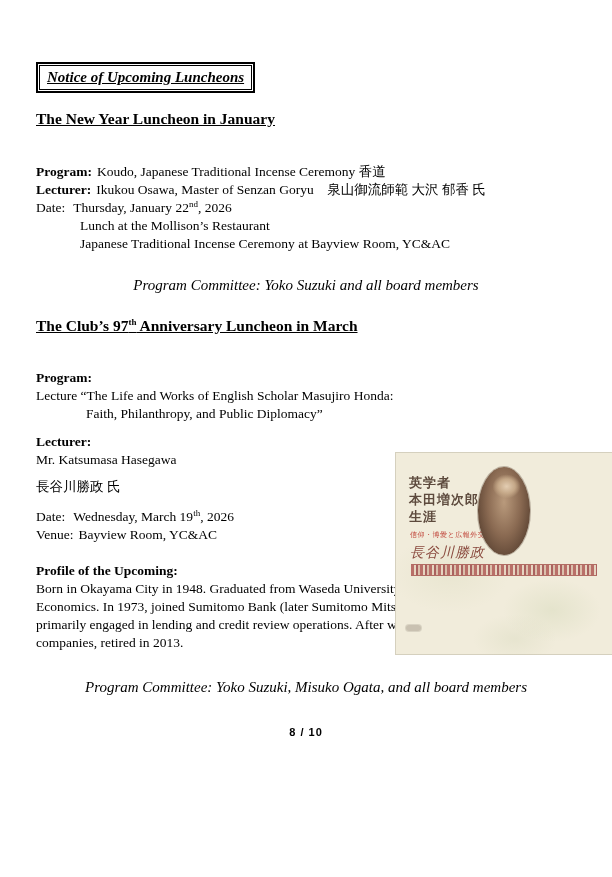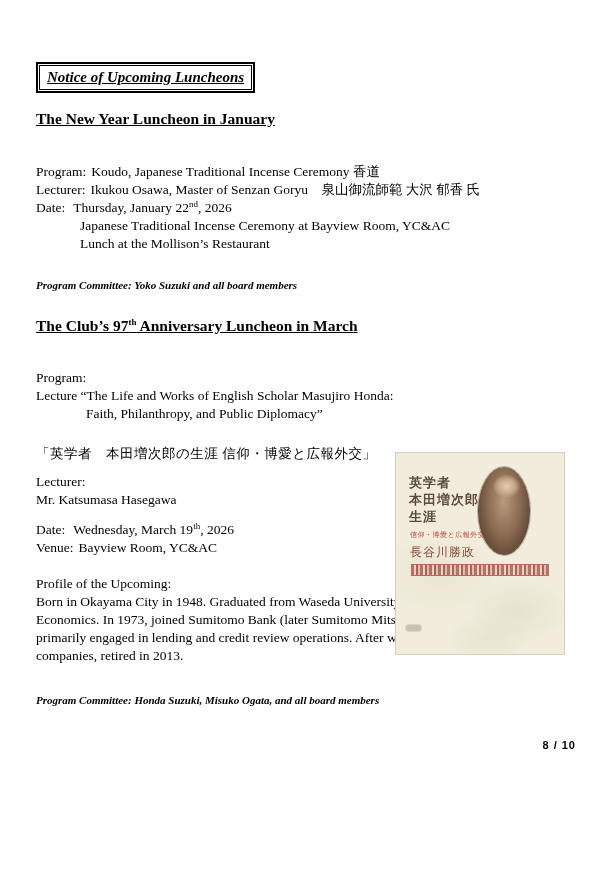--- a/index.html
+++ b/index.html
@@ -20,69 +20,70 @@
     border:1px solid #000; padding:2px 7px 3px;
     font-weight:bold; font-style:italic; text-decoration:underline;
     font-size:15px; line-height:18px;
   }
   .h-section {
     margin-top:16px; font-size:15.5px; line-height:19px;
     font-weight:bold; text-decoration:underline;
   }
   .h-section sup, .date-line sup { font-size:9px; line-height:0; }
   .blk-jan-pl { margin-top:35px; }
-  .label { font-weight:normal; }
+  .label { font-weight:bold; }
   .inline-val { margin-left:5px; }
   .date-block { }
   .date-day { margin-left:8px; }
   .indent44 { padding-left:44px; }
   .committee {
-    margin-top:23px; text-align:left;
-    font-weight:bold; font-style:italic; font-size:11px;
+    margin-top:23px; text-align:center;
+    font-weight:normal; font-style:italic; font-size:15px;
   }
   .h-march { margin-top:22px; }
   .blk-program2 { margin-top:34px; }
   .indent50 { padding-left:50px; }
   .kouen { margin-top:9px; }
   .jp-title { margin-top:22px; letter-spacing:0.5px; }
   .blk-lect2 { margin-top:10px; }
   .jp-name { margin-top:9px; }
   .date-block2 { margin-top:12px; }
   .blk-profile { margin-top:18px; max-width:548px; }
   .committee2 { margin-top:26px; }
   .page-num {
-    margin-top:27px; text-align:right;
+    margin-top:27px; text-align:center;
     font-weight:bold; font-size:11px;
     font-family:"Liberation Sans","DejaVu Sans",sans-serif;
     letter-spacing:1px;
   }
   
   .book-cover {
     position:absolute; left:395px; top:452px;
     width:170px; height:203px;
     background-color:#f1ecdb;
     background-image:
       radial-gradient(ellipse 70px 45px at 72% 78%, rgba(195,205,165,.28), transparent 70%),
       radial-gradient(ellipse 85px 55px at 25% 60%, rgba(205,208,172,.22), transparent 70%),
       radial-gradient(ellipse 60px 35px at 55% 92%, rgba(190,198,160,.2), transparent 70%);
     box-shadow: inset 0 0 0 1px rgba(180,175,155,.45);
     overflow:hidden;
+    padding-left:48px;
   }
   .bc-title {
     position:absolute; left:14px; top:22px;
     font-size:13px; line-height:17px; font-weight:600;
     color:#5d4a3d; letter-spacing:1px;
   }
   .bc-subtitle {
     position:absolute; left:15px; top:78px;
     font-size:7px; color:#c0453a; letter-spacing:0.5px;
   }
   .bc-author {
     position:absolute; left:15px; top:92px;
-    font-size:12px; color:#8a4a3e; letter-spacing:1px;
+    font-size:14px; color:#8a4a3e; letter-spacing:1px;font-style:italic;
   }
   .bc-portrait {
     position:absolute; left:83px; top:15px;
     width:52px; height:88px; border-radius:50%;
     background:
       radial-gradient(ellipse 14px 12px at 55% 22%, #e3cdb2 0%, #c5a888 60%, transparent 100%),
       radial-gradient(ellipse at 50% 40%, #b99a7c 0%, #8a6a52 45%, #5e4534 78%, #49372a 100%);
     box-shadow: 0 0 0 1px rgba(90,70,55,.35);
   }
   .bc-ornament {
@@ -117,60 +118,60 @@
       </div>
       <div>
         <span class="label">Lecturer:</span><span class="inline-val">Ikukou Osawa, Master of Senzan Goryu　泉山御流師範 大沢 郁香 氏</span>
       </div>
     </div>
 
     <div class="date-block">
       <div class="date-line">
         <span>Date:</span><span class="date-day">Thursday, January 22</span><sup>nd</sup><span>, 2026</span>
       </div>
+      <div class="indent44">Lunch at the Mollison’s Restaurant</div>
       <div class="indent44">Japanese Traditional Incense Ceremony at Bayview Room, YC&amp;AC</div>
-      <div class="indent44">Lunch at the Mollison’s Restaurant</div>
     </div>
 
     <div class="committee">Program Committee: Yoko Suzuki and all board members</div>
 
     <div class="h-section h-march">
       <span>The Club’s 97</span><sup>th</sup><span> Anniversary Luncheon in March</span>
     </div>
 
     <div class="blk-program2">
       <div class="label">Program:</div>
       <div>Lecture “The Life and Works of English Scholar Masujiro Honda:</div>
       <div class="indent50">Faith, Philanthropy, and Public Diplomacy”</div>
     </div>
 
 
-    <div class="jp-title">「英学者　本田増次郎の生涯 信仰・博愛と広報外交」</div>
 
     <div class="blk-lect2">
       <div class="label">Lecturer:</div>
       <div>Mr. Katsumasa Hasegawa</div>
     </div>
 
+    <div class="jp-name">長谷川勝政 氏</div>
 
     <div class="date-block2">
       <div class="date-line">
         <span>Date:</span><span class="date-day">Wednesday, March 19</span><sup>th</sup><span>, 2026</span>
       </div>
       <div>
         <span>Venue:</span><span class="inline-val">Bayview Room, YC&amp;AC</span>
       </div>
     </div>
 
     <div class="blk-profile">
       <div class="label">Profile of the Upcoming:</div>
       <div>Born in Okayama City in 1948. Graduated from Waseda University Political Science and Economics. In 1973, joined Sumitomo Bank (later Sumitomo Mitsui Banking Corporation), primarily engaged in lending and credit review operations. After working at one of its affiliated companies, retired in 2013.</div>
     </div>
 
-    <div class="committee committee2">Program Committee: Honda Suzuki, Misuko Ogata, and all board members</div>
+    <div class="committee committee2">Program Committee: Yoko Suzuki, Misuko Ogata, and all board members</div>
 
     <div class="page-num">8 / 10</div>
   </div>
 
   <div class="book-cover">
     <div class="bc-title">
       <div>英学者</div>
       <div>本田増次郎の</div>
       <div>生涯</div>
     </div>

